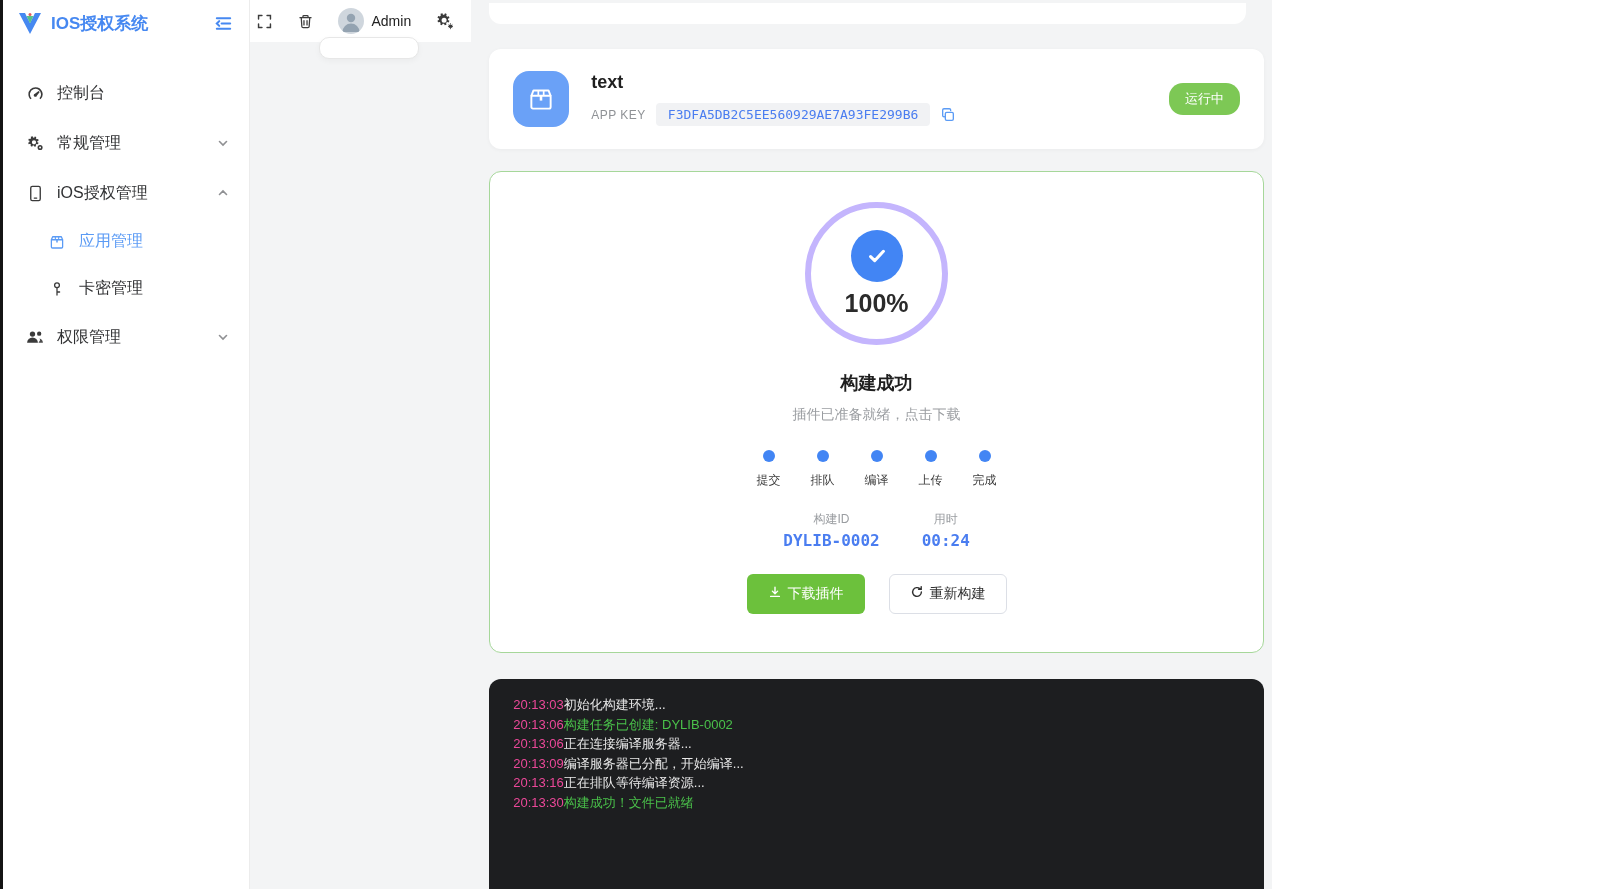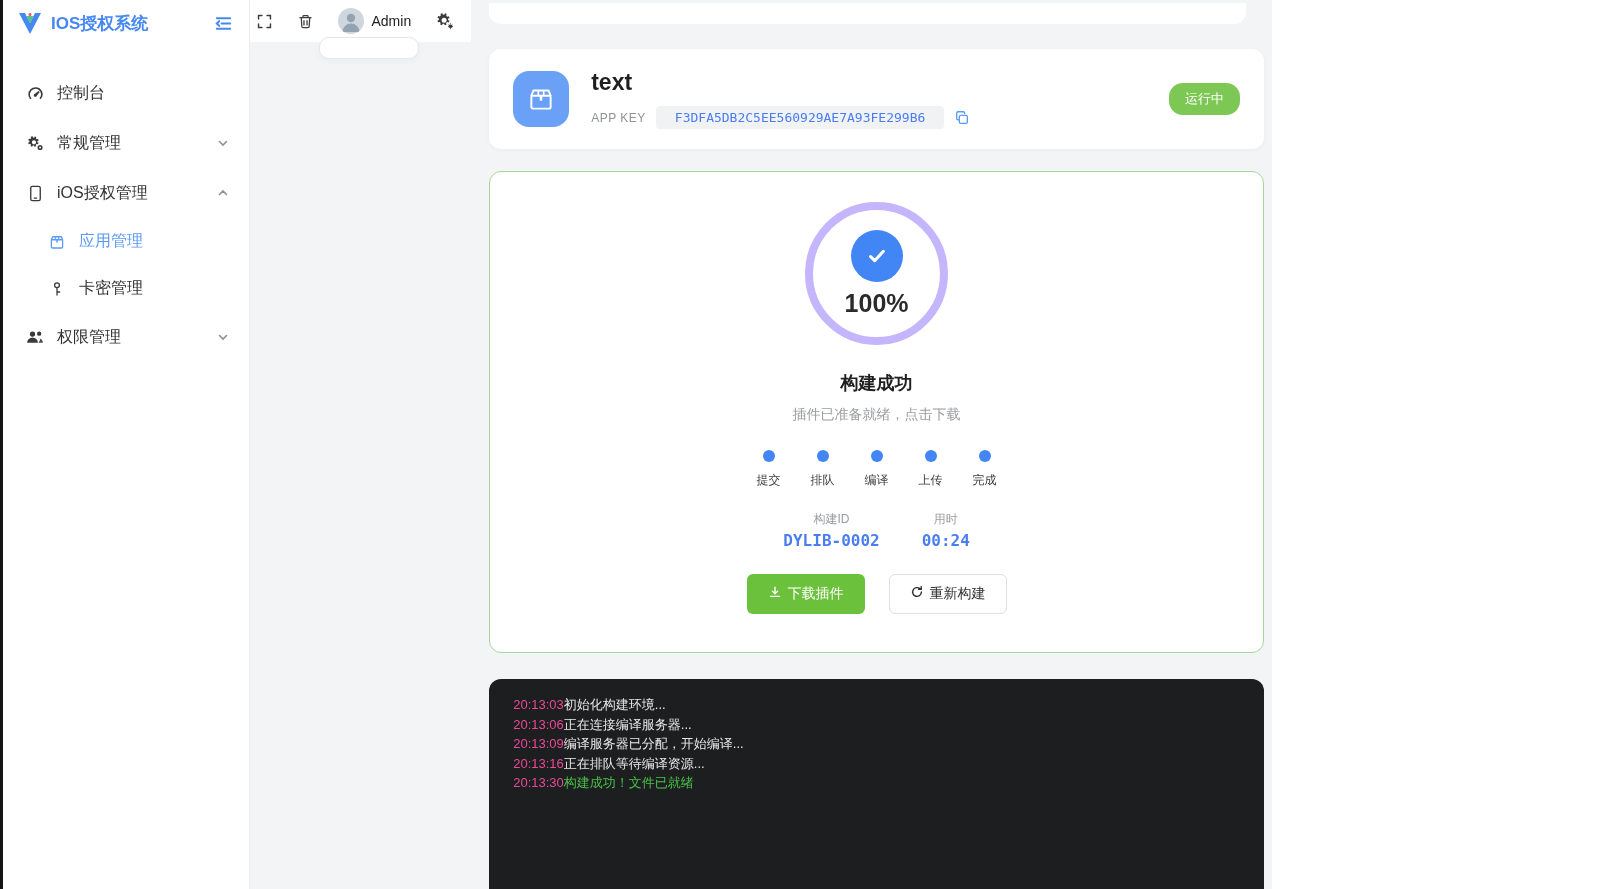--- a/index.html
+++ b/index.html
@@ -46,29 +46,29 @@
   .user-chip{display:flex;align-items:center;gap:8px;cursor:pointer;}
   .avatar{width:26px;height:26px;border-radius:50%;background:#cfd6dd;overflow:hidden;display:flex;align-items:center;justify-content:center;}
   .user-name{font-size:14px;color:#222;}
   .user-dropdown{position:absolute;top:37px;right:52px;width:100px;height:22px;background:#fff;border:1px solid #e7e7e7;border-radius:10px;box-shadow:0 2px 6px rgba(0,0,0,.04);}
   .content{flex:1;padding:0 8px 0 18px;display:flex;flex-direction:column;overflow:hidden;}
   .scrolled-card-bottom{height:21px;background:#fff;border-radius:0 0 12px 12px;margin:3px 18px 0 0;flex:none;}
   
   .app-card{margin-top:25px;background:#fff;border-radius:12px;box-shadow:0 1px 4px rgba(0,0,0,.04);height:100px;display:flex;align-items:center;padding:0 24px;flex:none;}
   .app-tile{width:56px;height:56px;border-radius:16px;background:#6aa1f7;display:flex;align-items:center;justify-content:center;color:#fff;flex:none;}
   .app-info{margin-left:22px;flex:1;}
-  .app-name{font-size:23px;font-weight:bold;color:#1f1f1f;}
+  .app-name{font-size:18px;font-weight:bold;color:#1f1f1f;}
   .app-key-row{display:flex;align-items:center;margin-top:10px;gap:10px;}
   .app-key-label{font-size:12px;color:#8f9296;letter-spacing:.5px;}
-  .app-key-badge{font-family:"DejaVu Sans Mono",monospace;font-size:13px;color:var(--key-blue);background:#f1f2f4;border-radius:4px;padding:4px 19px;}
+  .app-key-badge{font-family:"DejaVu Sans Mono",monospace;font-size:13px;color:var(--key-blue);background:#f1f2f4;border-radius:4px;padding:4px 12px;}
   .copy-btn{color:var(--accent-soft);display:flex;align-items:center;cursor:pointer;}
   .status-pill{background:var(--green-badge);color:#fff;font-size:13px;border-radius:14px;padding:7px 16px;flex:none;}
   
   .build-panel{margin-top:22px;background:#fff;border:1px solid var(--green-border);border-radius:12px;flex:none;display:flex;flex-direction:column;align-items:center;padding:30px 0 38px 0;}
-  .ring{width:143px;height:143px;border-radius:50%;border:8px solid #c4b5fd;display:flex;flex-direction:column;align-items:center;justify-content:center;gap:7px;}
+  .ring{width:143px;height:143px;border-radius:50%;border:6px solid #c4b5fd;display:flex;flex-direction:column;align-items:center;justify-content:center;gap:7px;}
   .check-circle{width:52px;height:52px;border-radius:50%;background:#4285f4;display:flex;align-items:center;justify-content:center;}
   .pct{font-size:25px;font-weight:bold;color:#2b2b2b;}
   .build-title{margin-top:26px;font-size:18px;font-weight:bold;color:#1f1f1f;}
   .build-sub{margin-top:11px;font-size:14px;color:#9a9da1;}
   .steps{margin-top:26px;display:flex;gap:26px;}
   .step{display:flex;flex-direction:column;align-items:center;width:28px;}
   .step-dot{width:12px;height:12px;border-radius:50%;background:#4285f4;}
   .step-label{margin-top:10px;font-size:12px;color:#3c3c3c;white-space:nowrap;}
   .meta{margin-top:22px;display:flex;gap:42px;}
   .meta-col{display:flex;flex-direction:column;align-items:center;}
@@ -340,20 +340,21 @@
             <span>重新构建</span>
           </button>
         </div>
       </section>
 
       <section class="terminal">
         <div class="term-body">
 
             <div class="term-line"><span class="t-time">20:13:03</span><span class="t-text">初始化构建环境...</span></div>
 
+            <div class="term-line ok"><span class="t-time">20:13:06</span><span class="t-text">构建任务已创建: DYLIB-0002</span></div>
 
             <div class="term-line"><span class="t-time">20:13:06</span><span class="t-text">正在连接编译服务器...</span></div>
 
             <div class="term-line"><span class="t-time">20:13:09</span><span class="t-text">编译服务器已分配，开始编译...</span></div>
 
             <div class="term-line"><span class="t-time">20:13:16</span><span class="t-text">正在排队等待编译资源...</span></div>
 
             <div class="term-line ok"><span class="t-time">20:13:30</span><span class="t-text">构建成功！文件已就绪</span></div>
           </div>
       </section>

